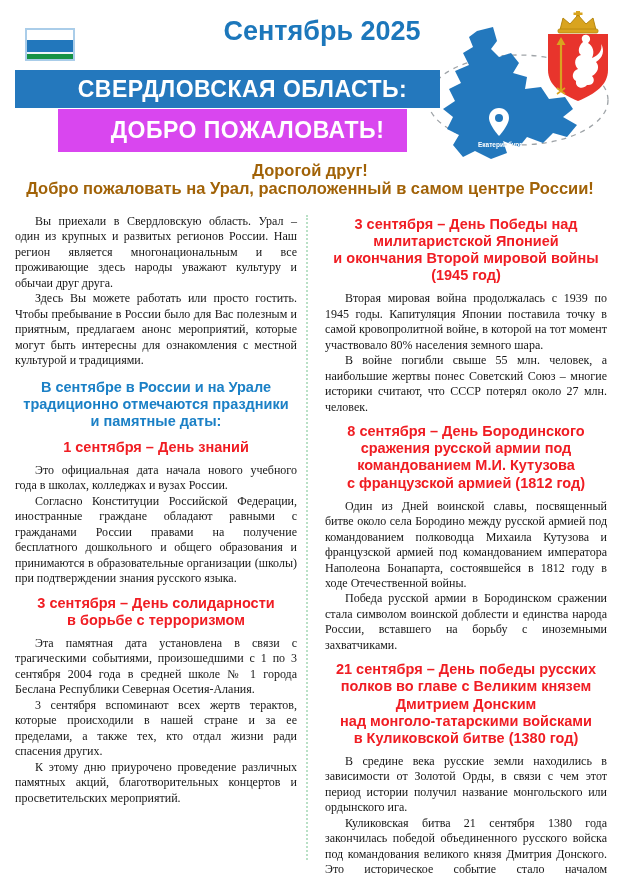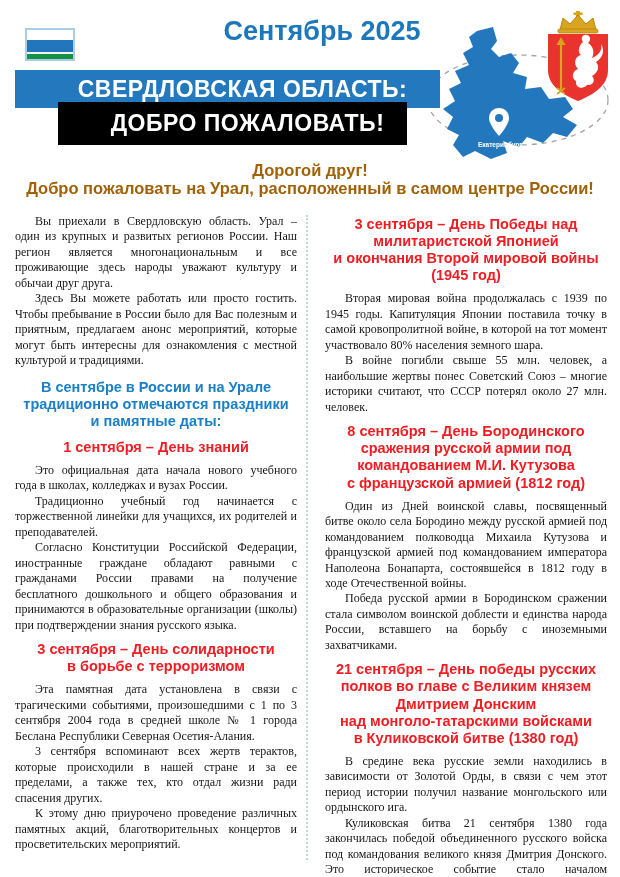--- a/index.html
+++ b/index.html
@@ -10,21 +10,21 @@
         border:2px solid #aacde9;box-sizing:border-box;display:flex;flex-direction:column;}
   .flag .s-white{flex:0 0 34%;background:#ffffff;}
   .flag .s-blue{flex:0 0 42%;background:#2277bc;}
   .flag .s-thin{flex:0 0 6%;background:#eef4fa;}
   .flag .s-green{flex:1;background:#169246;}
   .issue-title{position:absolute;left:12px;top:16px;width:620px;text-align:center;
         font-family:"Liberation Sans", sans-serif;font-weight:bold;font-size:27px;color:#1c77bb;}
   .banner{position:absolute;font-family:"Liberation Sans", sans-serif;font-weight:bold;
         color:#ffffff;display:flex;align-items:center;justify-content:center;letter-spacing:.5px;padding-left:30px;}
   .banner-blue{left:15px;top:70px;width:395px;height:38px;background:#2478bd;font-size:23px;}
-  .banner-green{left:58px;top:102px;width:319px;height:43px;background:#000000;font-size:23px;}
+  .banner-green{left:58px;top:109px;width:319px;height:43px;background:#d946ef;font-size:23px;}
   .map-wrap{position:absolute;left:415px;top:15px;width:200px;height:160px;}
   .map-city{position:absolute;left:455px;top:141px;width:90px;text-align:center;
         font-family:"Liberation Sans", sans-serif;font-weight:bold;font-size:6.5px;color:#ffffff;}
   .coat{position:absolute;left:543px;top:10px;width:70px;height:92px;}
   .greeting{position:absolute;left:0;top:161px;width:620px;text-align:center;
         font-family:"Liberation Sans", sans-serif;font-weight:bold;color:#a16207;}
   .greeting-l1{font-size:16.5px;line-height:18px;}
   .greeting-l2{font-size:16.5px;line-height:18px;}
   
   .columns{position:absolute;left:15px;top:214px;width:592px;height:660px;
@@ -102,21 +102,20 @@
     <div class="col">
       <p>Вы приехали в Свердловскую область. Урал – один из крупных и развитых регионов России. Наш регион является многонациональным и все проживающие здесь народы уважают культуру и обычаи друг друга.</p>
       <p>Здесь Вы можете работать или просто гостить. Чтобы пребывание в России было для Вас полезным и приятным, предлагаем анонс мероприятий, которые могут быть интересны для ознакомления с местной культурой и традициями.</p>
 
       <h3 class="section-heading">В сентябре в России и на Урале
 традиционно отмечаются праздники
 и памятные даты:</h3>
 
       <h4 class="event-title">1 сентября – День знаний</h4>
       <p>Это официальная дата начала нового учебного года в школах, колледжах и вузах России.</p>
-      <p>Традиционно учебный год начинается с торжественной линейки для учащихся, их родителей и преподавателей.</p>
       <p>Согласно Конституции Российской Федерации, иностранные граждане обладают равными с гражданами России правами на получение бесплатного дошкольного и общего образования и принимаются в образовательные организации (школы) при подтверждении знания русского языка.</p>
 
       <h4 class="event-title">3 сентября – День солидарности
 в борьбе с терроризмом</h4>
       <p>Эта памятная дата установлена в связи с трагическими событиями, произошедшими с 1 по 3 сентября 2004 года в средней школе № 1 города Беслана Республики Северная Осетия-Алания.</p>
       <p>3 сентября вспоминают всех жертв терактов, которые происходили в нашей стране и за ее пределами, а также тех, кто отдал жизни ради спасения других.</p>
       <p>К этому дню приурочено проведение различных памятных акций, благотворительных концертов и просветительских мероприятий.</p>
     </div>
 
     <div class="col">

